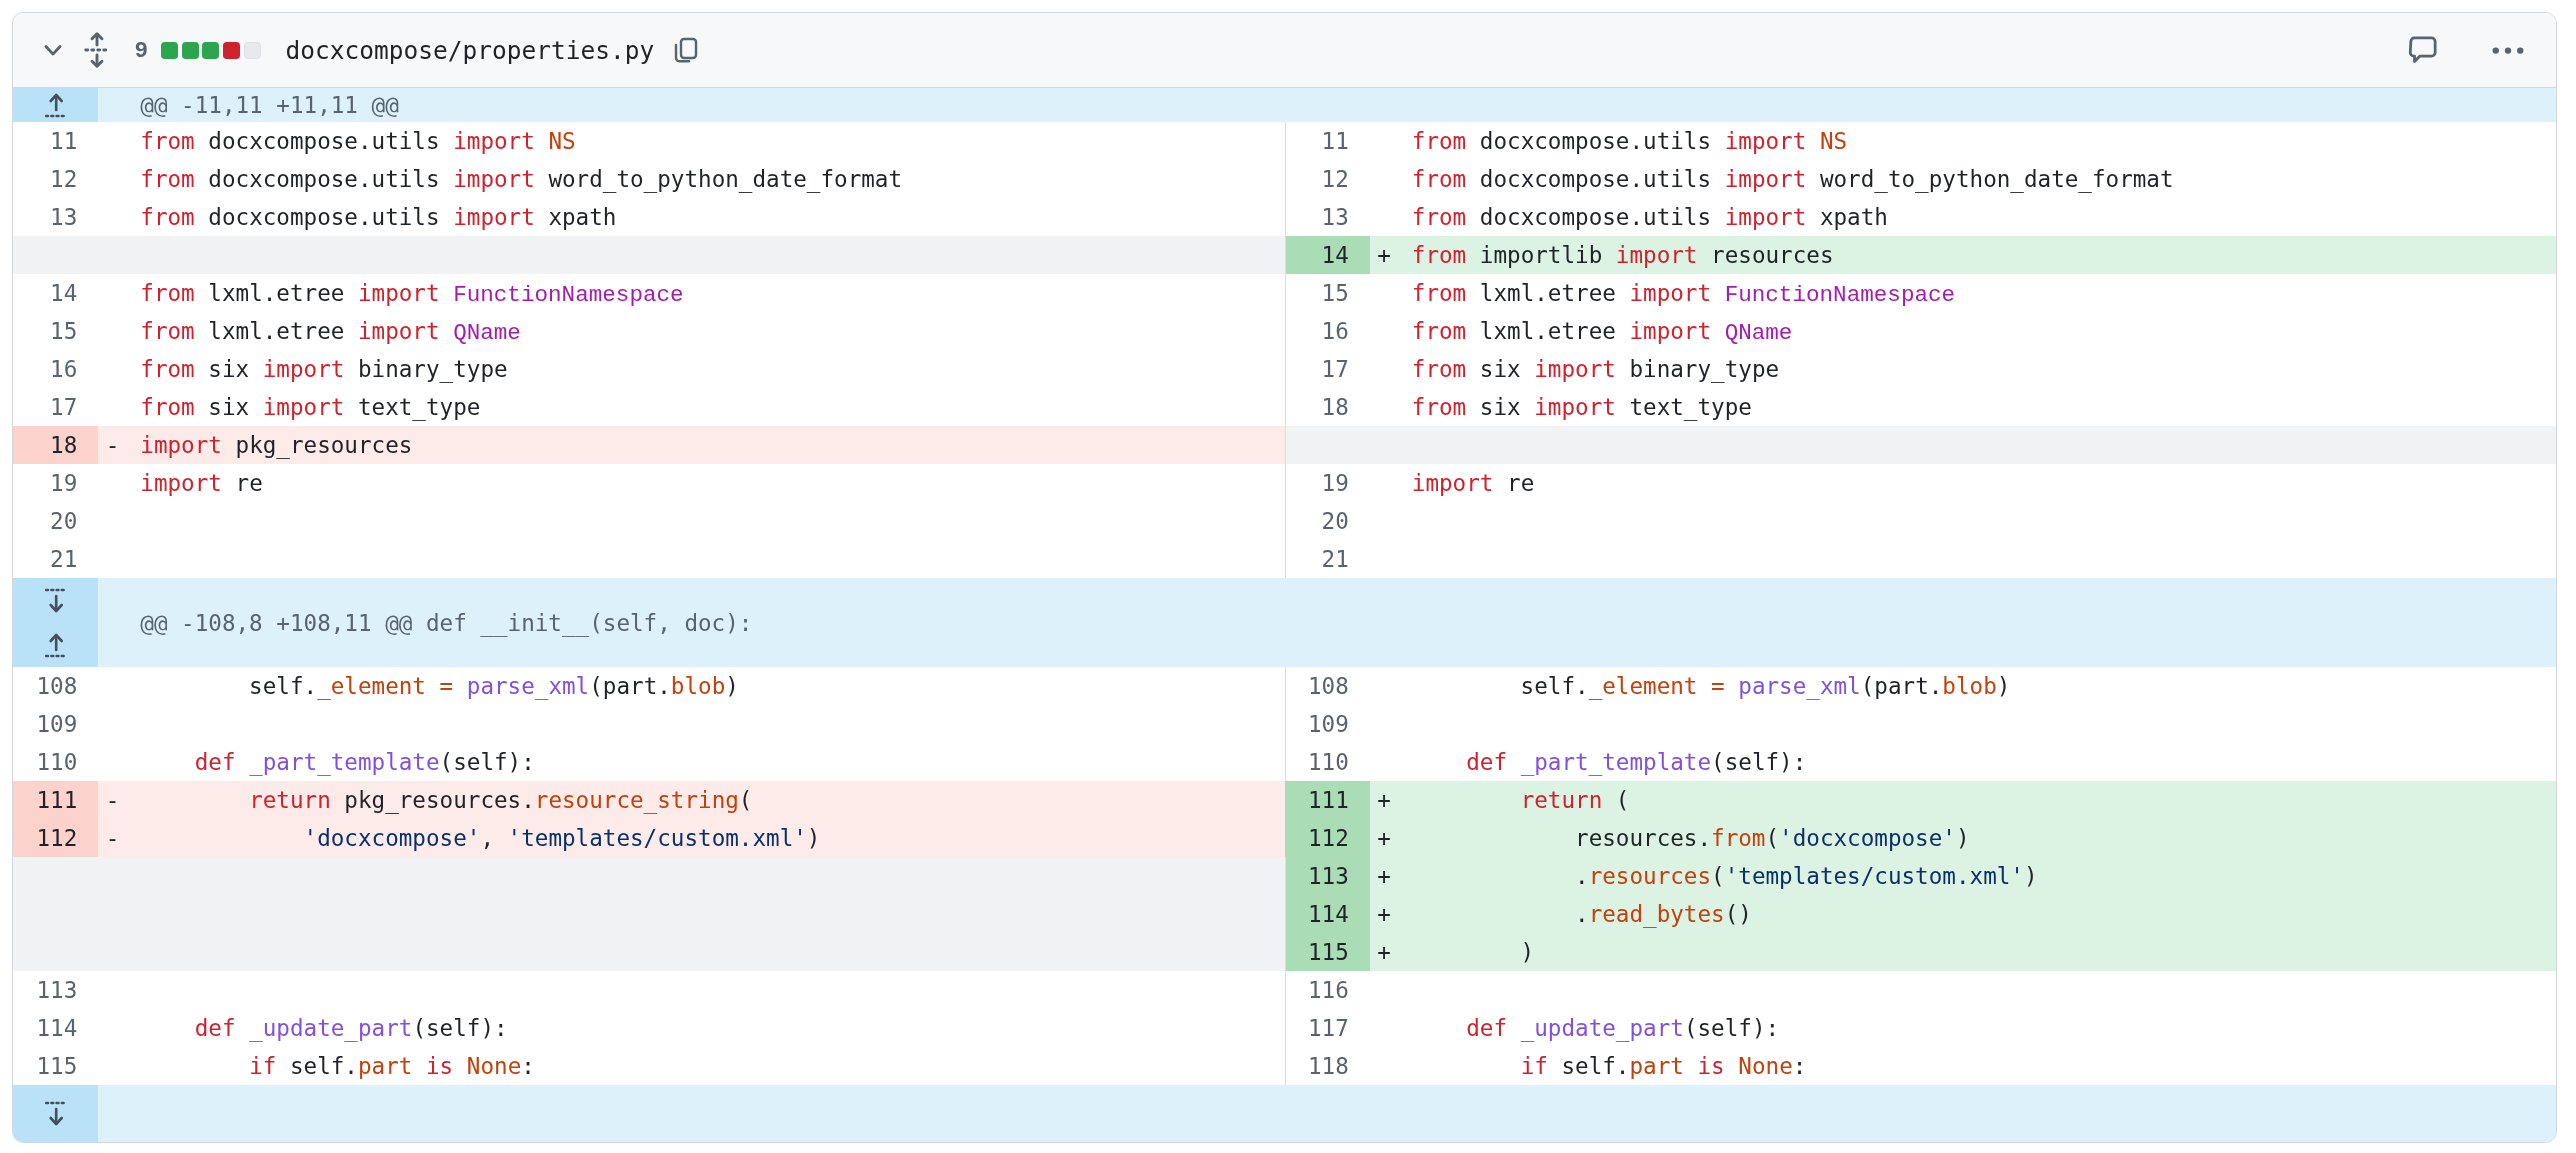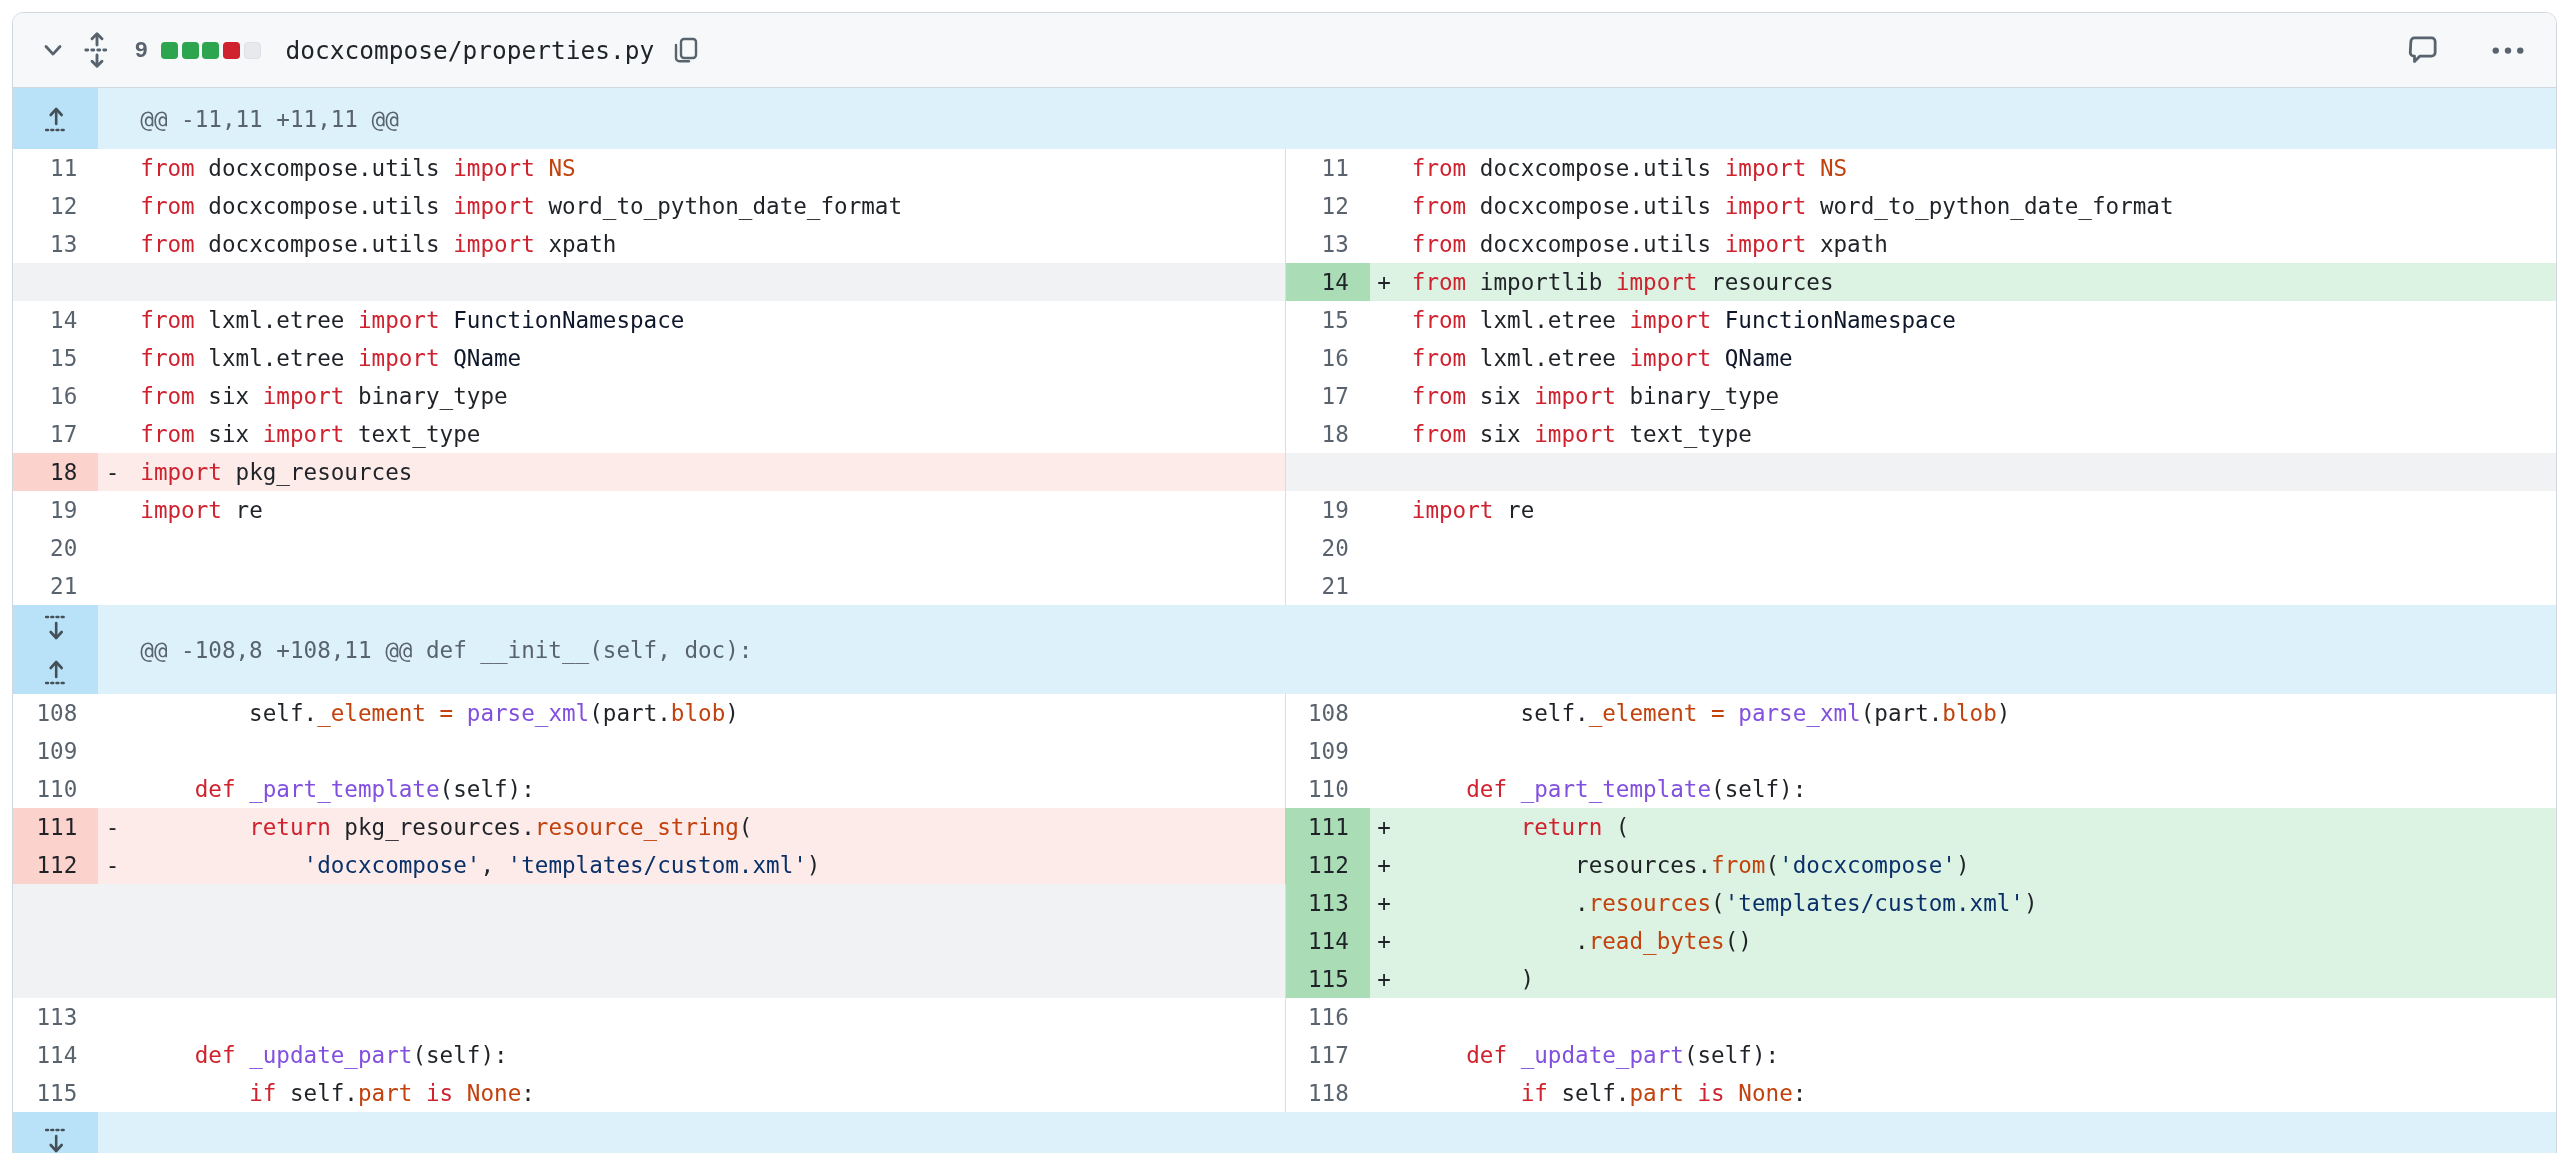--- a/index.html
+++ b/index.html
@@ -34,23 +34,23 @@
   .num-r{border-left:1.9px solid #d8dee4;}
   .drow.nd .num-r{border-left-color:transparent;}
   .t-add .num{background:#aadcb6;color:#1f2328;}
   .t-add .code,.t-add.code{background:#dcf2e2;}
   .t-del .num{background:#fcd2cd;color:#1f2328;}
   .t-del .code{background:#fcebe9;}
   .t-fill .num,.t-fill .code{background:#f0f2f4;cursor:default;}
   .marker{position:absolute;left:7.5px;top:0;color:#1f2328;}
   
   .tk-k{color:#cf222e;} .tk-n{color:#1f2328;} .tk-c{color:#c2410c;}
-  .tk-f{color:#8250df;} .tk-s{color:#0a3069;} .tk-cl{color:#0f172a;}
-  
-  .hunkrow{display:grid;grid-template-columns:85px 1fr;height:61px;background:#ddf1fb;}
+  .tk-f{color:#8250df;} .tk-s{color:#0a3069;} .tk-cl{color:#a21caf;font-family:Liberation Mono, monospace;}
+  
+  .hunkrow{display:grid;grid-template-columns:85px 1fr;height:34px;background:#ddf1fb;}
   .hunkrow.two{height:89px;}
   .hunkrow.footer{height:57px;}
   .hunk-gutter{background:#b9e2f8;display:flex;flex-direction:column;}
   .exp-btn{flex:1;background:#b9e2f8;border:none;margin:0;padding:0;cursor:pointer;
         display:flex;align-items:center;justify-content:center;}
   .hunk-text{font-family:"DejaVu Sans Mono","Liberation Mono",monospace;font-size:22.6px;
         color:#59636e;display:flex;align-items:center;padding-left:42px;white-space:pre;}
   svg{display:block;}
 </style>
 </head>

